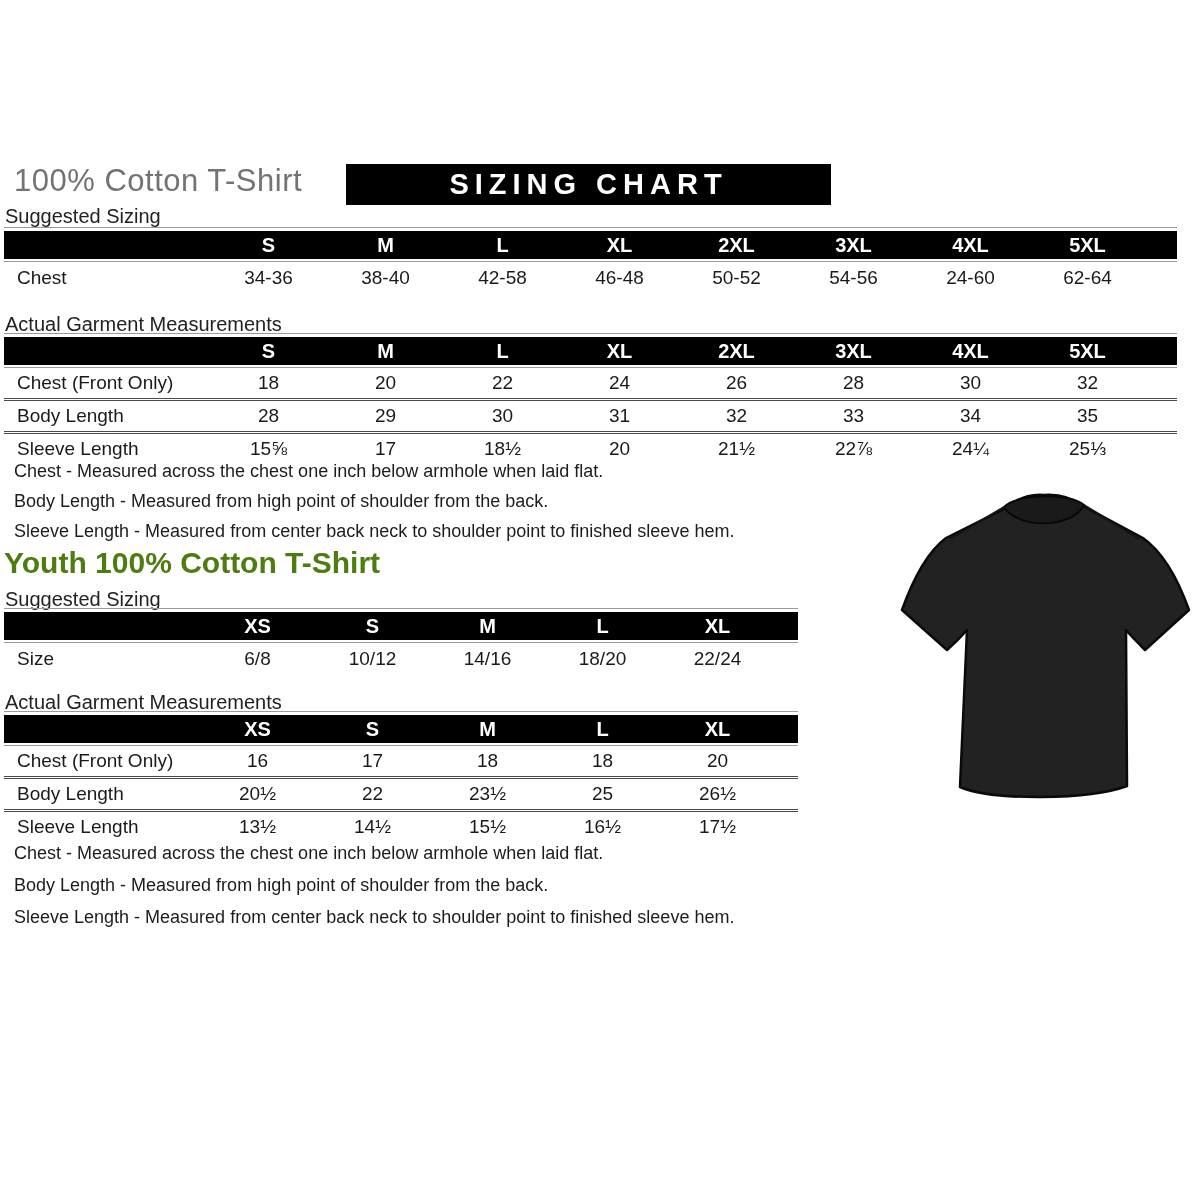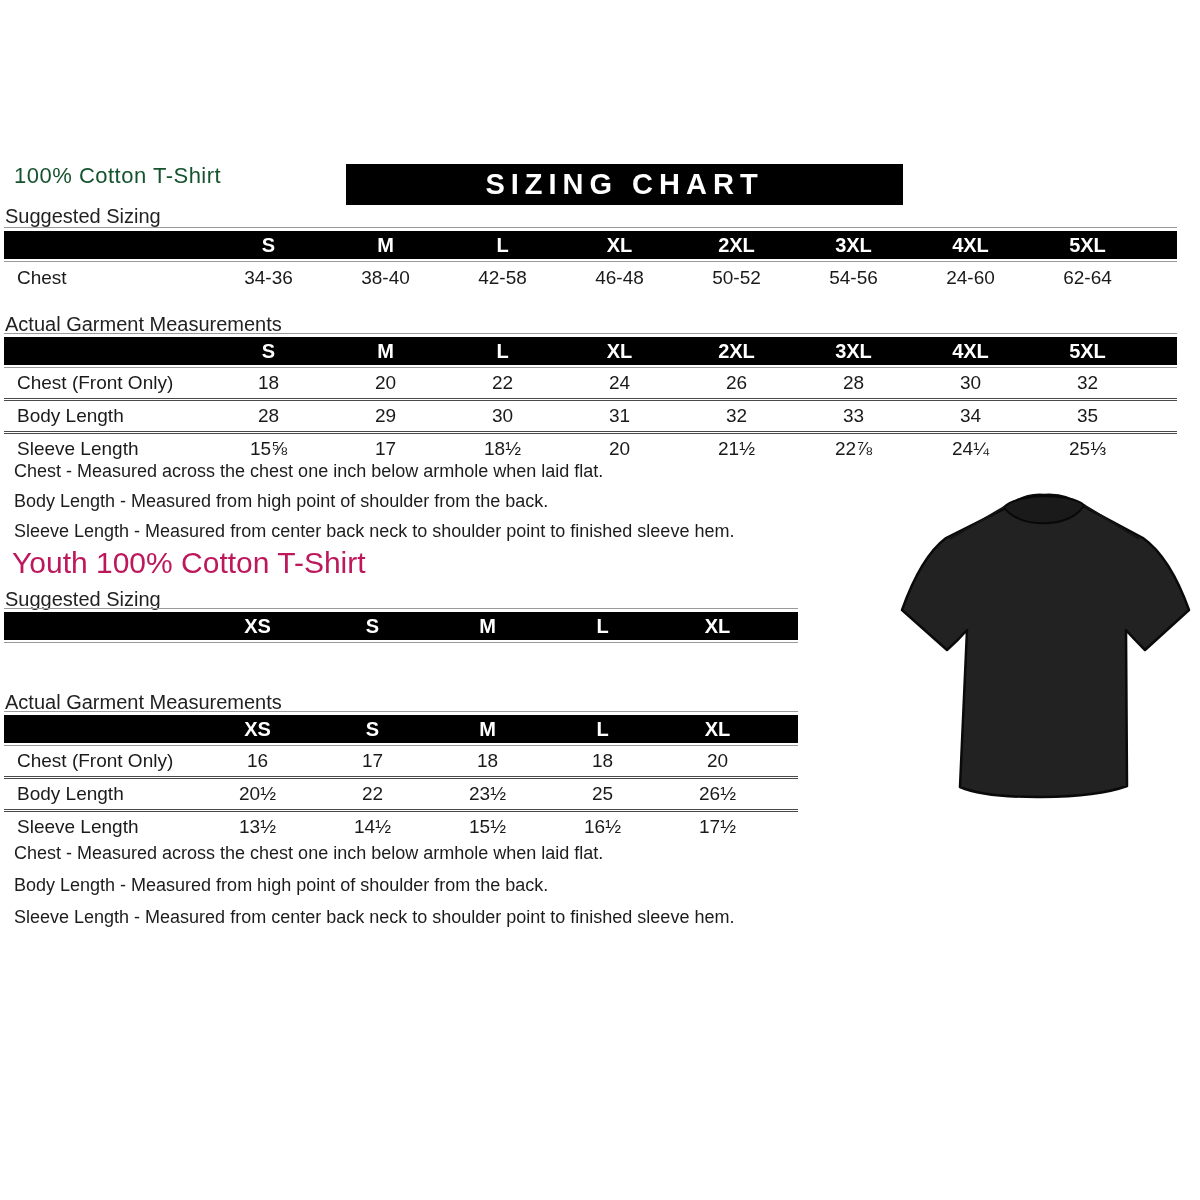--- a/index.html
+++ b/index.html
@@ -4,26 +4,26 @@
 <style>
   html,body { margin:0; padding:0; }
   body {
     width:1200px; height:1200px; background:#ffffff; position:relative; overflow:hidden;
     font-family:"Liberation Sans", sans-serif; color:#1a1a1a;
     -webkit-font-smoothing:antialiased;
   }
   .abs { position:absolute; }
 
   
-  .main-title { left:14px; top:163px; font-size:22px; font-weight:400; letter-spacing:0.5px; color:#14532d; }
-  .banner { left:346px; top:164px; width:557px; height:41px; background:#000;
+  .main-title { left:14px; top:163px; font-size:31px; font-weight:400; letter-spacing:0.5px; color:#737373; }
+  .banner { left:346px; top:164px; width:485px; height:41px; background:#000;
             display:flex; align-items:center; justify-content:center; }
   .banner span { color:#fff; font-size:29px; font-weight:700; letter-spacing:6px; }
   .section-label { font-size:20px; color:#222; }
-  .youth-title { left:12px; top:546px; font-size:30px; font-weight:400; color:#be185d; }
+  .youth-title { left:4px; top:546px; font-size:30px; font-weight:700; color:#4d7c0f; }
 
   
   .table { position:absolute; border-top:1px solid #9a9a9a; }
   .grid { display:grid; align-items:center; }
   .adult-grid { grid-template-columns:206px repeat(8,117px) 1fr; }
   .youth-grid { grid-template-columns:196px repeat(5,115px) 1fr; }
   .bar { background:#000; margin-top:3px; }
   .bar .grid { height:28px; }
   .bar .cell { color:#fff; font-weight:700; font-size:20px; }
   .rule { height:1px; background:#999; margin-top:2px; }
@@ -161,20 +161,31 @@
       <div class="cell rowlabel"></div>
       <div class="cell">XS</div>
       <div class="cell">S</div>
       <div class="cell">M</div>
       <div class="cell">L</div>
       <div class="cell">XL</div>
       <div class="cell"></div>
     </div>
   </div>
   <div class="rule"></div>
+  <div class="datarow tall">
+    <div class="grid youth-grid">
+      <div class="cell rowlabel"><b>Size</b></div>
+      <div class="cell">6/8</div>
+      <div class="cell">10/12</div>
+      <div class="cell">14/16</div>
+      <div class="cell">18/20</div>
+      <div class="cell">22/24</div>
+      <div class="cell"></div>
+    </div>
+  </div>
 </div>
 
 <div class="abs section-label" style="left:5px; top:691px;">Actual Garment Measurements</div>
 
 <div class="table" style="left:4px; top:711px; width:794px;">
   <div class="bar">
     <div class="grid youth-grid">
       <div class="cell rowlabel"></div>
       <div class="cell">XS</div>
       <div class="cell">S</div>

